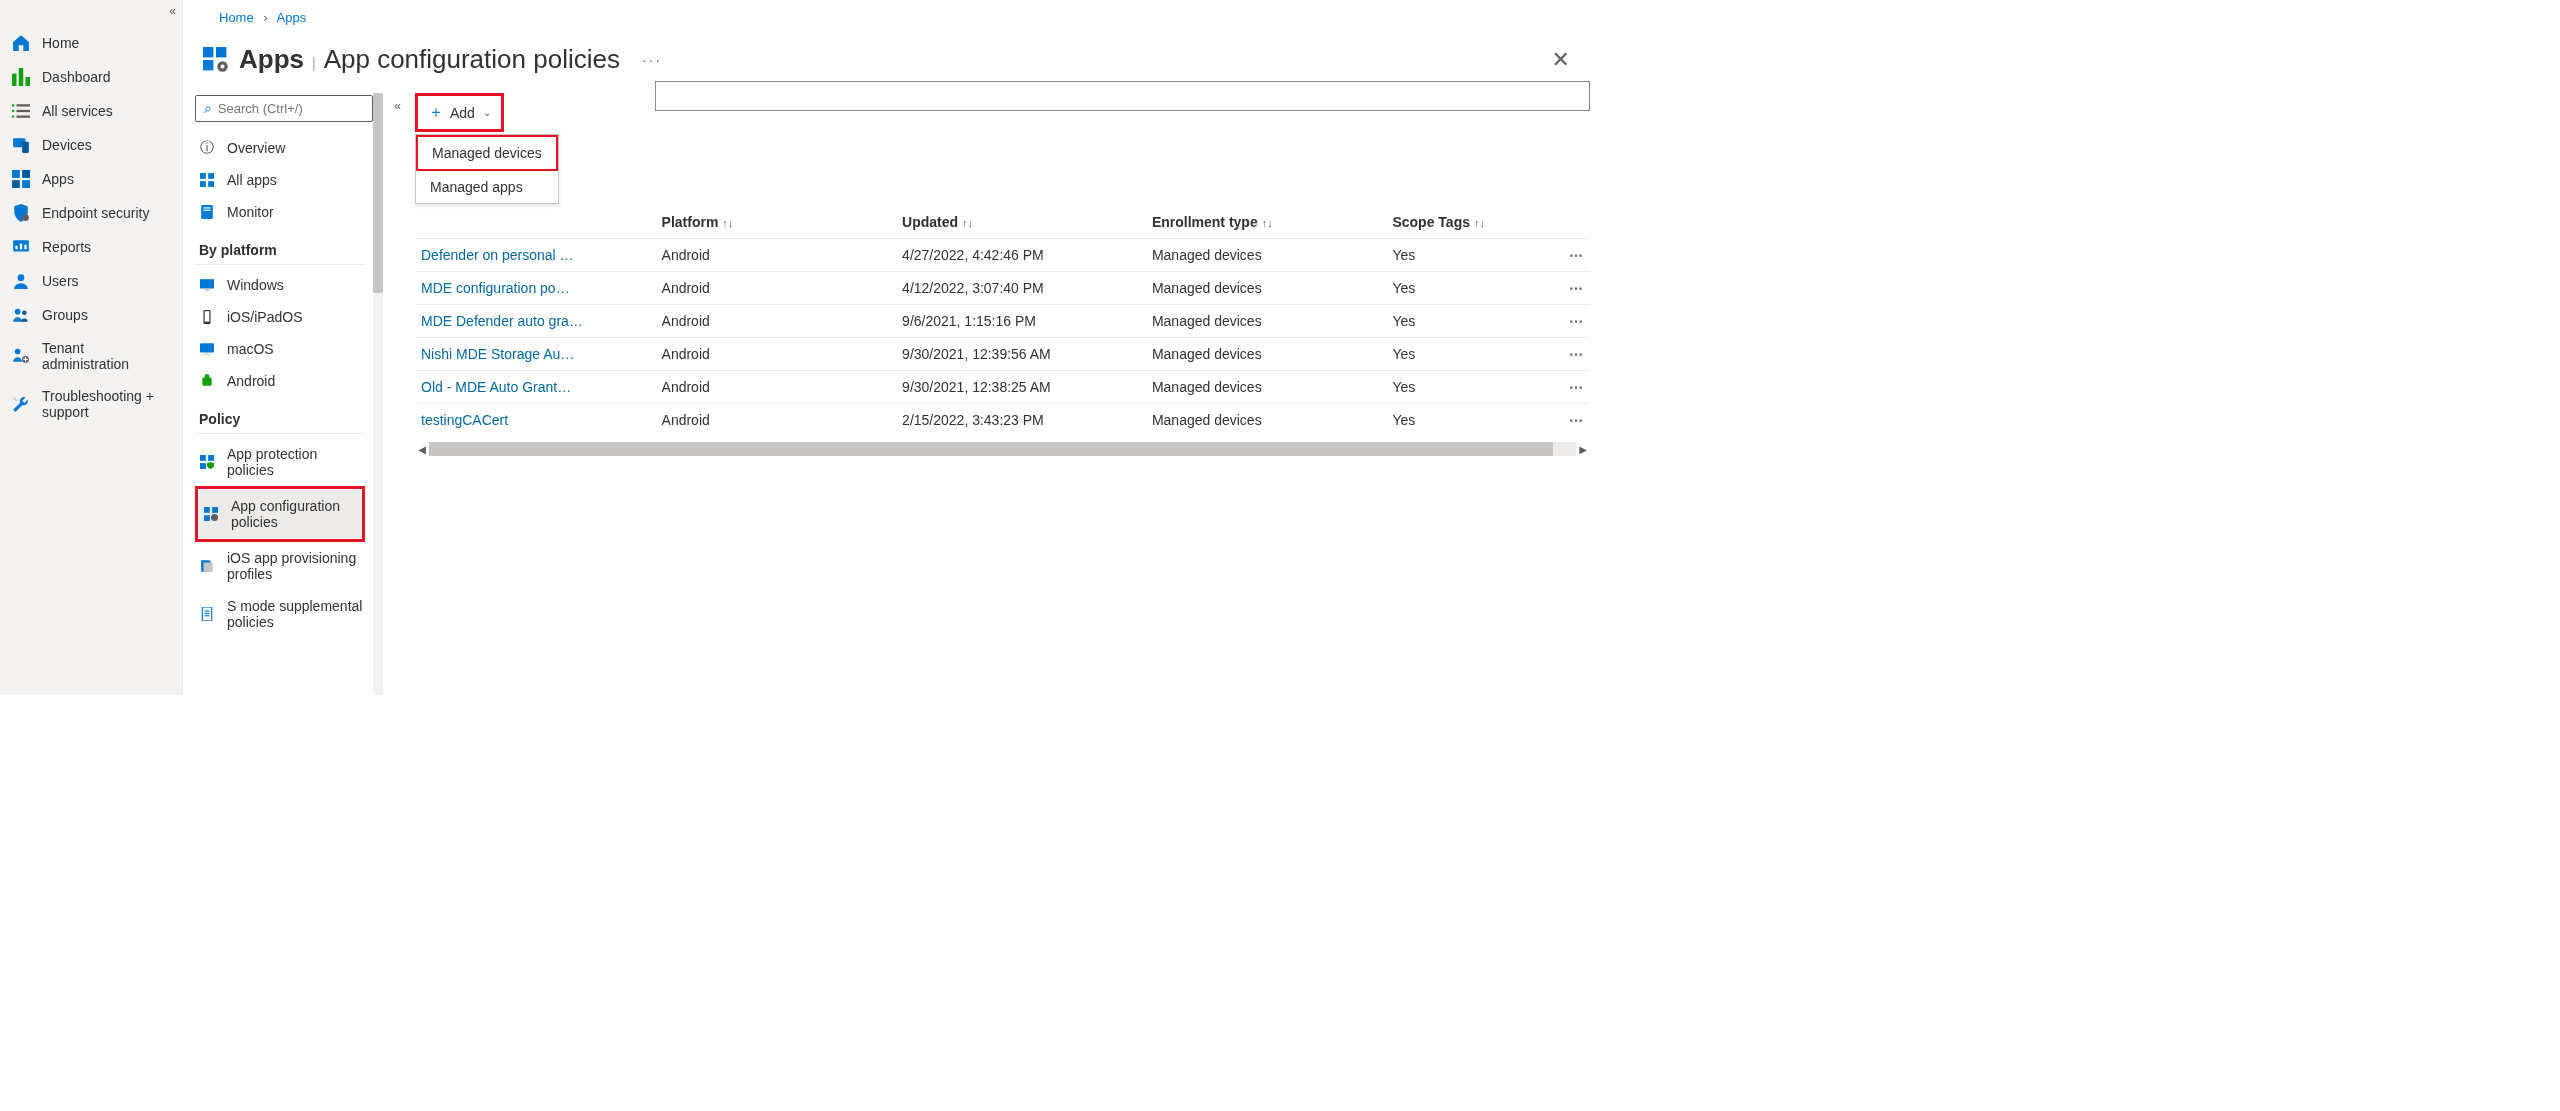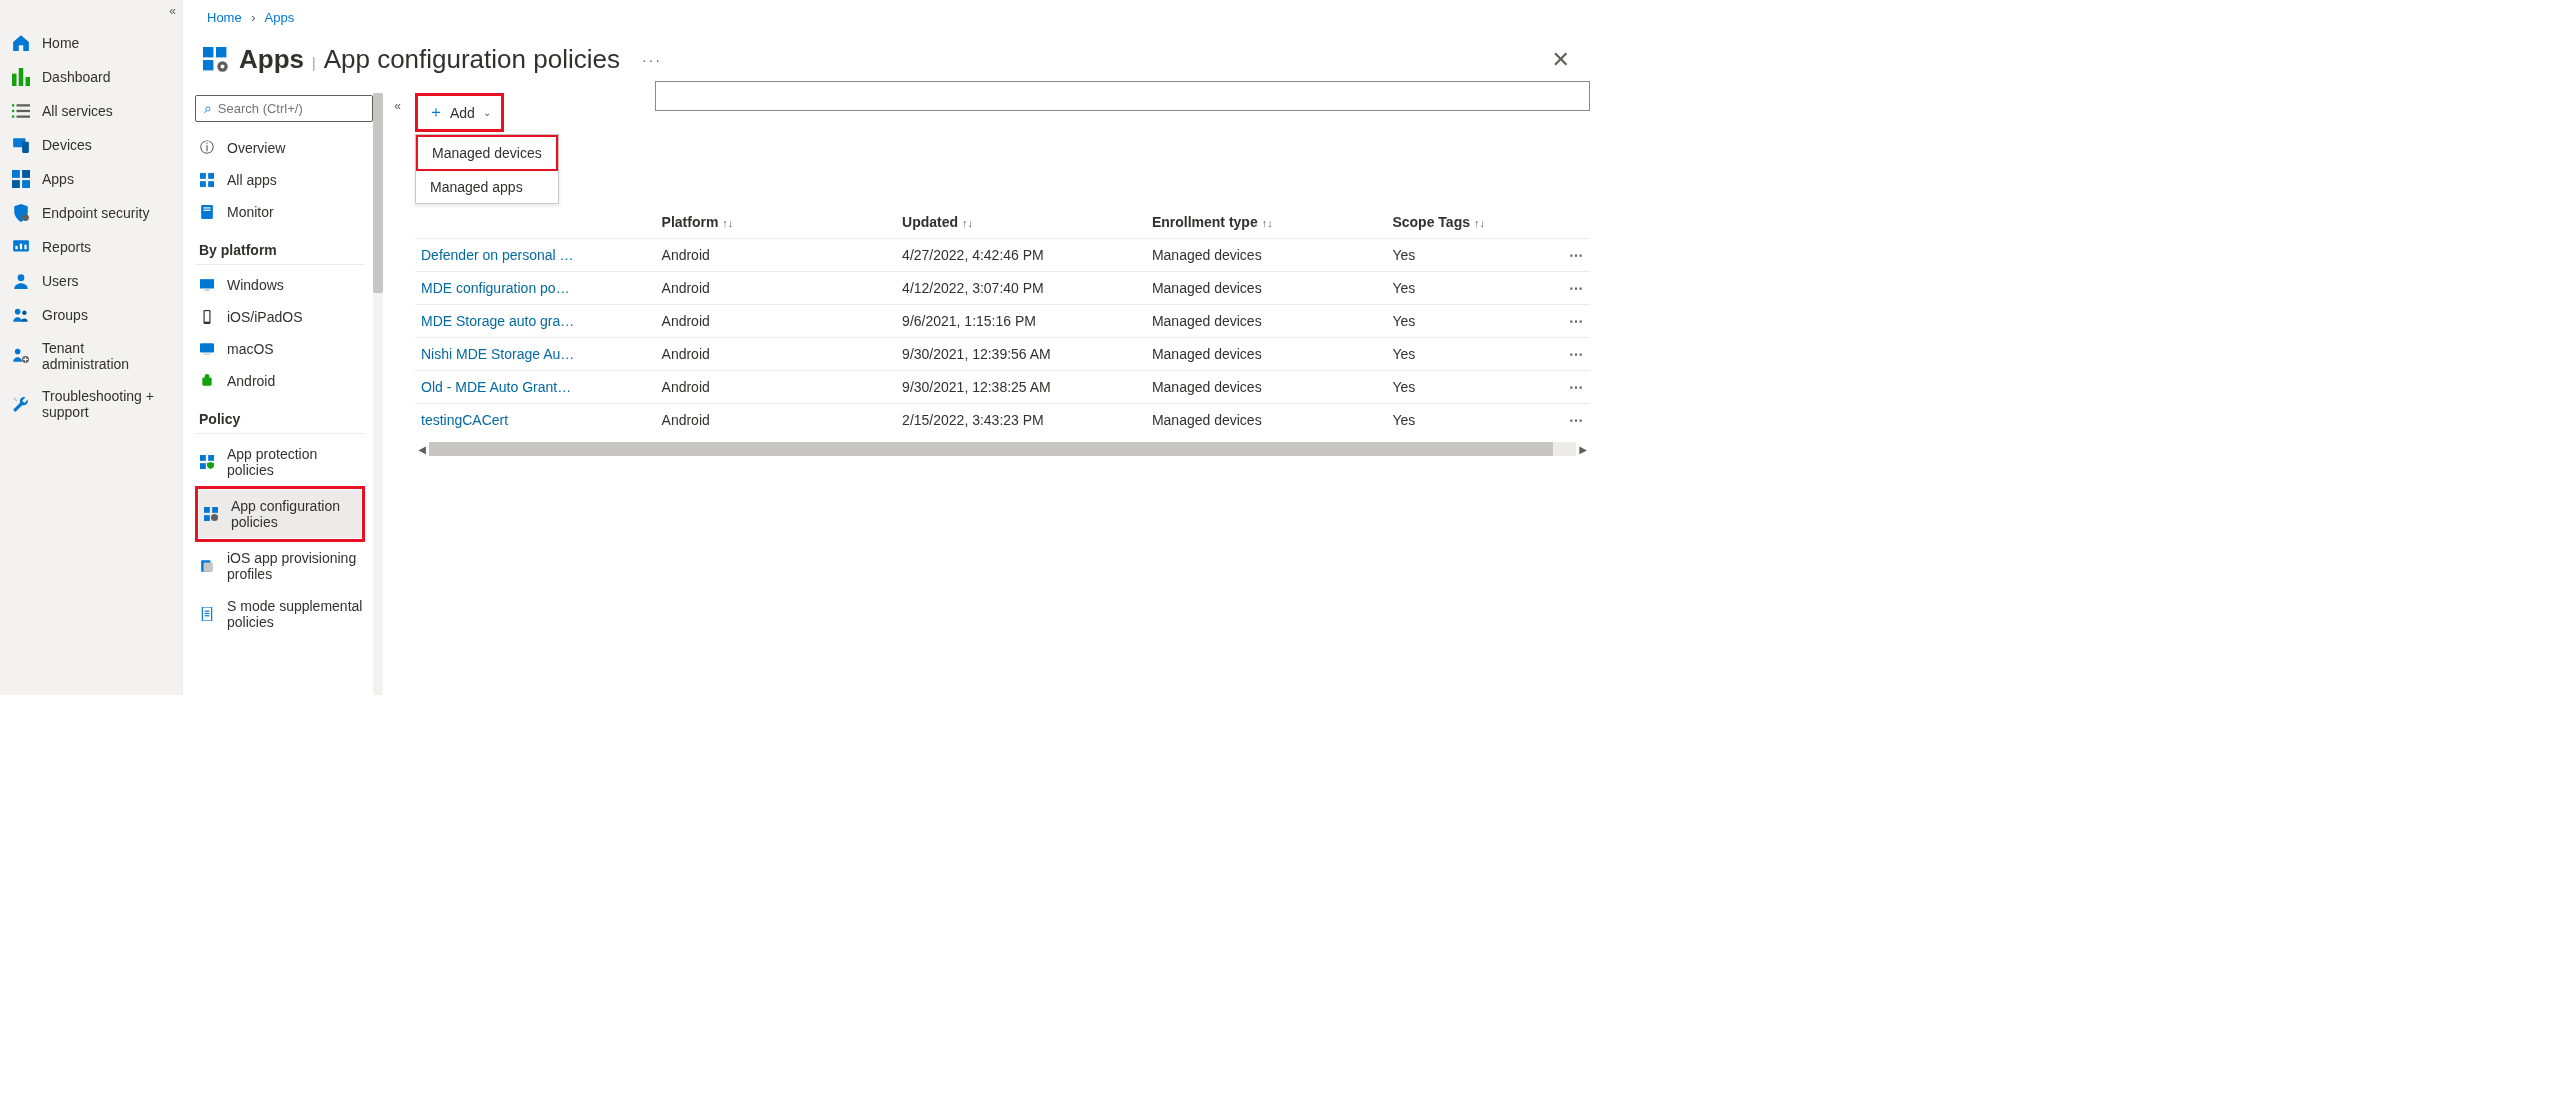--- a/index.html
+++ b/index.html
@@ -7,21 +7,21 @@
     .app { display: flex; height: 695px; width: 1600px; position: relative; }
     
     
     .leftnav { width: 183px; background: #f3f2f1; border-right: 1px solid #edebe9; flex-shrink: 0; padding-top: 6px; position: relative; }
     .leftnav-collapse { position: absolute; top: 4px; right: 6px; font-size: 12px; color: #605e5c; cursor: pointer; }
     .nav-item { display: flex; align-items: center; padding: 8px 12px; gap: 12px; cursor: pointer; }
     .nav-icon { width: 18px; height: 18px; display: inline-flex; align-items: center; justify-content: center; flex-shrink: 0; }
     
     
     .main { flex: 1; display: flex; flex-direction: column; min-width: 0; }
-    .breadcrumb { padding: 10px 24px 0; font-size: 13px; }
+    .breadcrumb { padding: 10px 36px 0; font-size: 13px; }
     .breadcrumb a { color: #0078d4; text-decoration: none; cursor: pointer; }
     .breadcrumb-sep { color: #605e5c; margin: 0 6px; }
     
     .header { display: flex; align-items: center; padding: 6px 20px 18px; gap: 10px; margin-top: 13px; }
     .header-icon { width: 26px; height: 26px; }
     .header-title { font-size: 26px; font-weight: 600; }
     .header-sub { font-size: 26px; font-weight: 400; color: #323130; }
     .header-pipe { color: #a19f9d; margin: 0 8px; font-weight: 300; }
     .ellipsis { color: #605e5c; margin-left: 12px; cursor: pointer; letter-spacing: 2px; }
     .close-x { margin-left: auto; font-size: 22px; color: #605e5c; cursor: pointer; padding: 0 10px; }
@@ -385,21 +385,21 @@
               </tr>
               <tr>
                 <td class="linkcell">MDE configuration po…</td>
                 <td>Android</td>
                 <td>4/12/2022, 3:07:40 PM</td>
                 <td>Managed devices</td>
                 <td>Yes</td>
                 <td class="row-menu">⋯</td>
               </tr>
               <tr>
-                <td class="linkcell">MDE Storage auto gra…</td>
+                <td class="linkcell">MDE Defender auto gra…</td>
                 <td>Android</td>
                 <td>9/6/2021, 1:15:16 PM</td>
                 <td>Managed devices</td>
                 <td>Yes</td>
                 <td class="row-menu">⋯</td>
               </tr>
               <tr>
                 <td class="linkcell">Nishi MDE Storage Au…</td>
                 <td>Android</td>
                 <td>9/30/2021, 12:39:56 AM</td>

